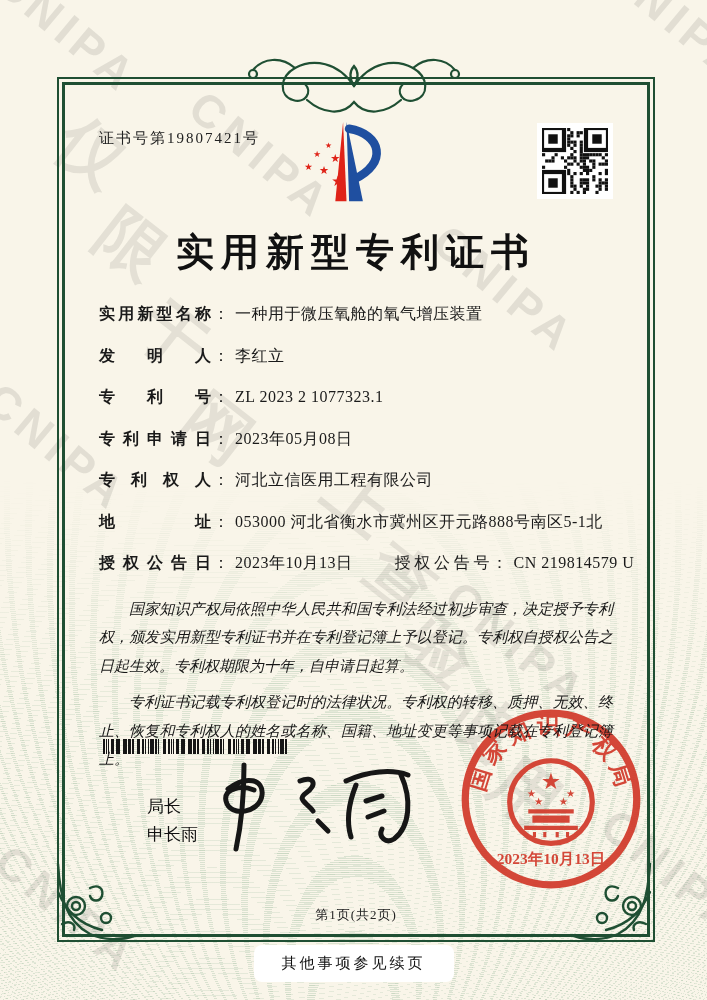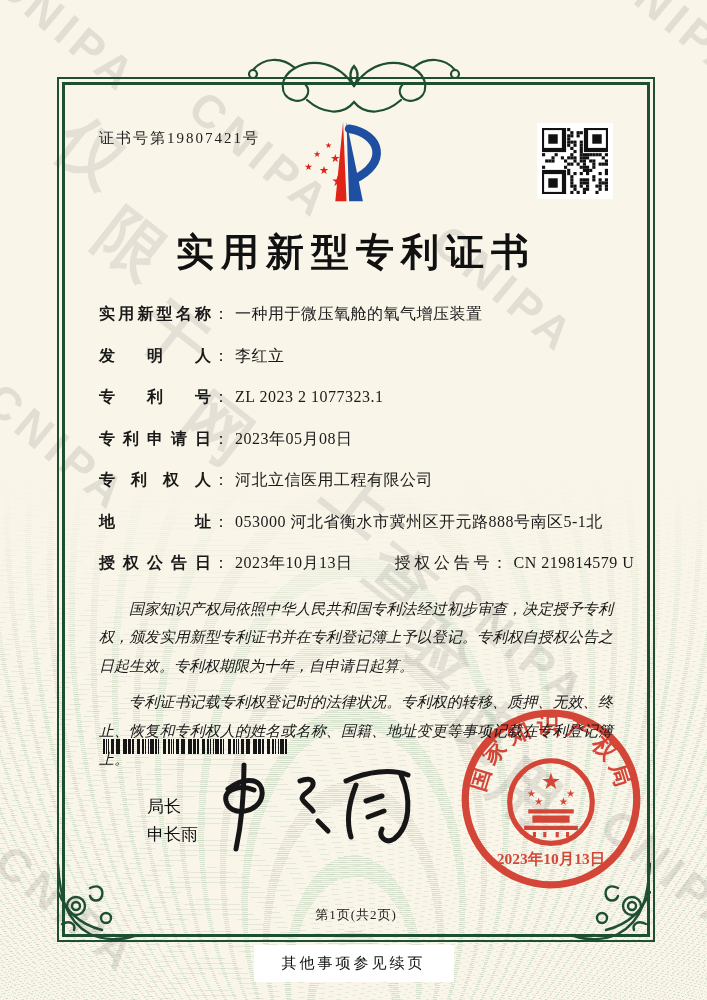--- a/index.html
+++ b/index.html
@@ -76,21 +76,21 @@
       repeating-linear-gradient(90deg,#151515 0 1px,transparent 1px 5px);}
   .director{position:absolute;left:38px;top:708px;font-family:"Liberation Sans",sans-serif;
             font-size:17px;color:#111;line-height:1.65;margin-left:44px;}
   .sig-svg{position:absolute;left:133px;top:668px;}
   .seal{position:absolute;left:393px;top:621px;opacity:.93;}
   .page-num{position:absolute;left:0;right:0;bottom:10px;text-align:center;
             font-size:13px;letter-spacing:1px;color:#222;}
 
   .footer-note{position:absolute;left:50%;transform:translateX(-50%);top:945px;
                background:#fff;padding:9px 28px;font-size:15px;letter-spacing:3px;
-               z-index:2;color:#111;}
+               z-index:2;color:#111;border-radius:8px;}
 </style>
 </head>
 <body>
 
 <div class="page">
 
   <div class="waves"></div>
 
   <span class="wm wm-cn">CNIPA</span>
   <span class="wm wm-cn">CNIPA</span>

